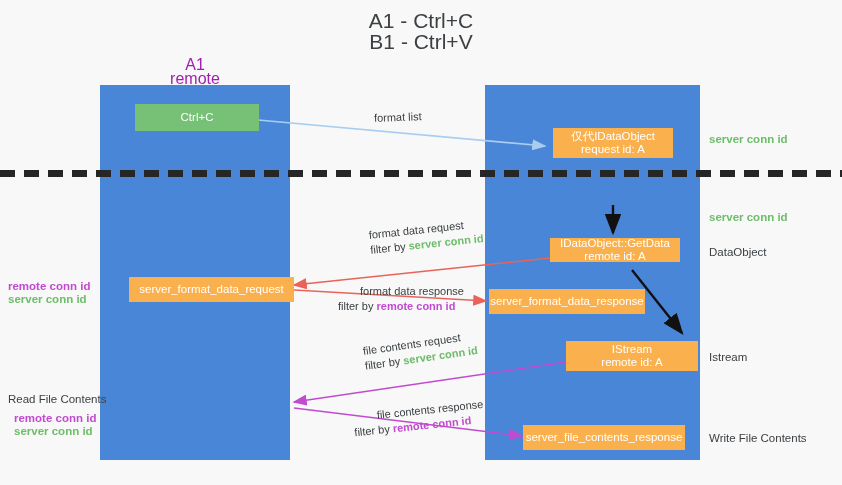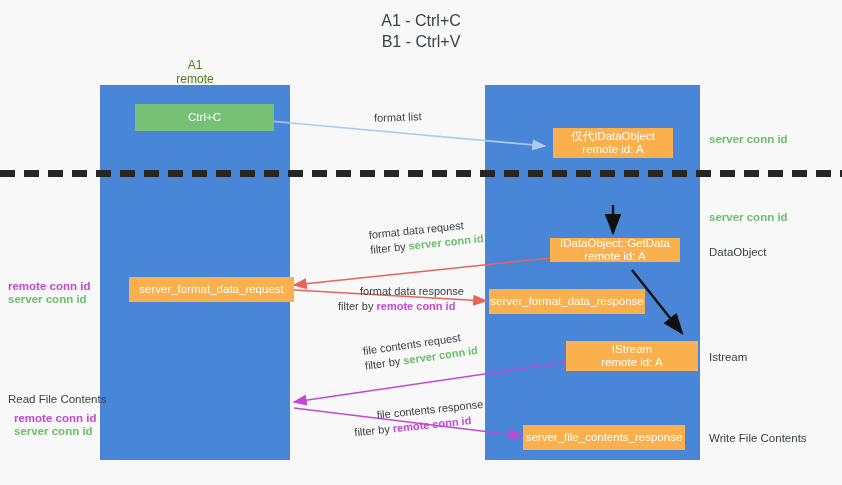--- a/index.html
+++ b/index.html
@@ -15,32 +15,32 @@
     font-family: "Liberation Sans", sans-serif;
     overflow: hidden;
   }
   .abs { position: absolute; }
 
   
   #title {
     left: 0; top: 10px;
     width: 842px;
     text-align: center;
-    font-size: 16px;
+    font-size: 21px;
     line-height: 21px;
     color: #3c4043;
     white-space: pre-line;
   }
 
   
   .col-header {
     text-align: center;
-    font-size: 12px;
+    font-size: 16px;
     line-height: 14px;
-    color: #4d7c0f;
+    color: #a21caf;
     white-space: pre-line;
   }
   #hdr-a1 { left: 120px; top: 58px; width: 150px; }
   #hdr-b1 { left: 520px; top: 58px; width: 150px; margin-top: 32px; }
 
   
   .lane {
     background: #4a86d8;
     top: 85px;
     height: 375px;
@@ -182,27 +182,27 @@
       <span class="dash" style="left: 672px;"></span>
       <span class="dash" style="left: 696px;"></span>
       <span class="dash" style="left: 720px;"></span>
       <span class="dash" style="left: 744px;"></span>
       <span class="dash" style="left: 768px;"></span>
       <span class="dash" style="left: 792px;"></span>
       <span class="dash" style="left: 816px;"></span>
       <span class="dash" style="left: 840px;"></span>
     </div>
 
-  <div class="abs box green" style="left:135px; top:104px; width:139px; height:27px;">Ctrl+C</div>
+  <div class="abs box green" style="left:135px; top:104px; width:124px; height:27px;">Ctrl+C</div>
 
   <div class="abs box orange" style="left:129px; top:277px; width:165px; height:25px;">server_format_data_request</div>
 
 
   <div class="abs box orange" style="left:553px; top:128px; width:120px; height:30px;">仅代IDataObject
-remote id: A</div>
+request id: A</div>
 
 
   <div class="abs box orange" style="left:550px; top:238px; width:130px; height:24px;">IDataObject::GetData
 remote id: A</div>
 
   <div class="abs box orange" style="left:566px; top:341px; width:132px; height:30px;">IStream
 remote id: A</div>
 
   <div class="abs box orange" style="left:489px; top:289px; width:156px; height:25px;">server_format_data_response</div>
 

